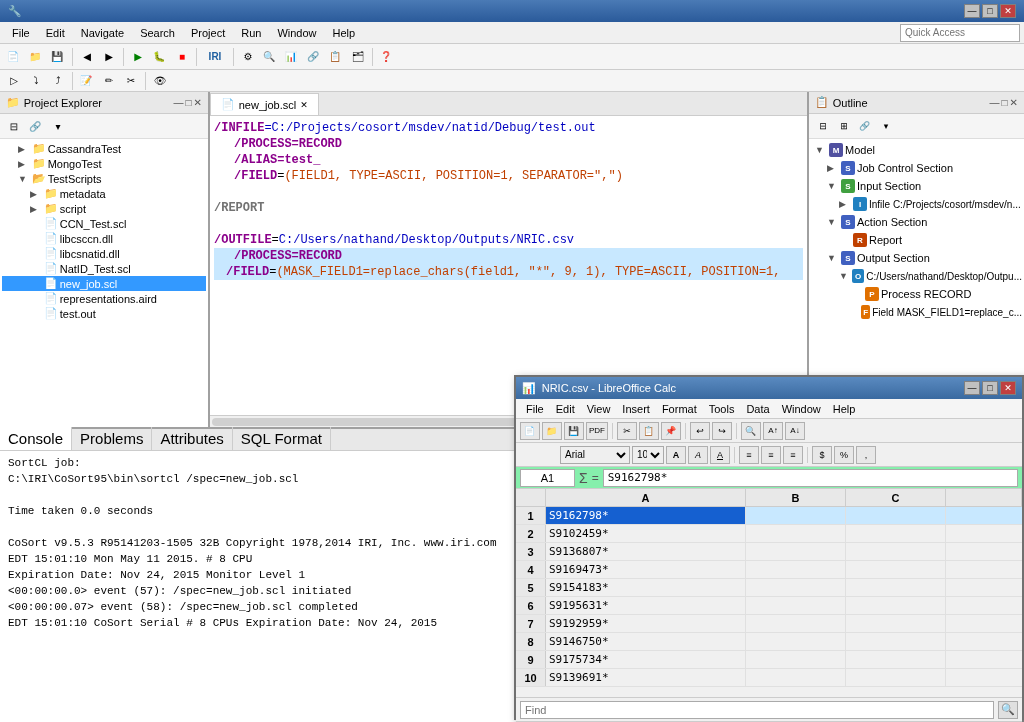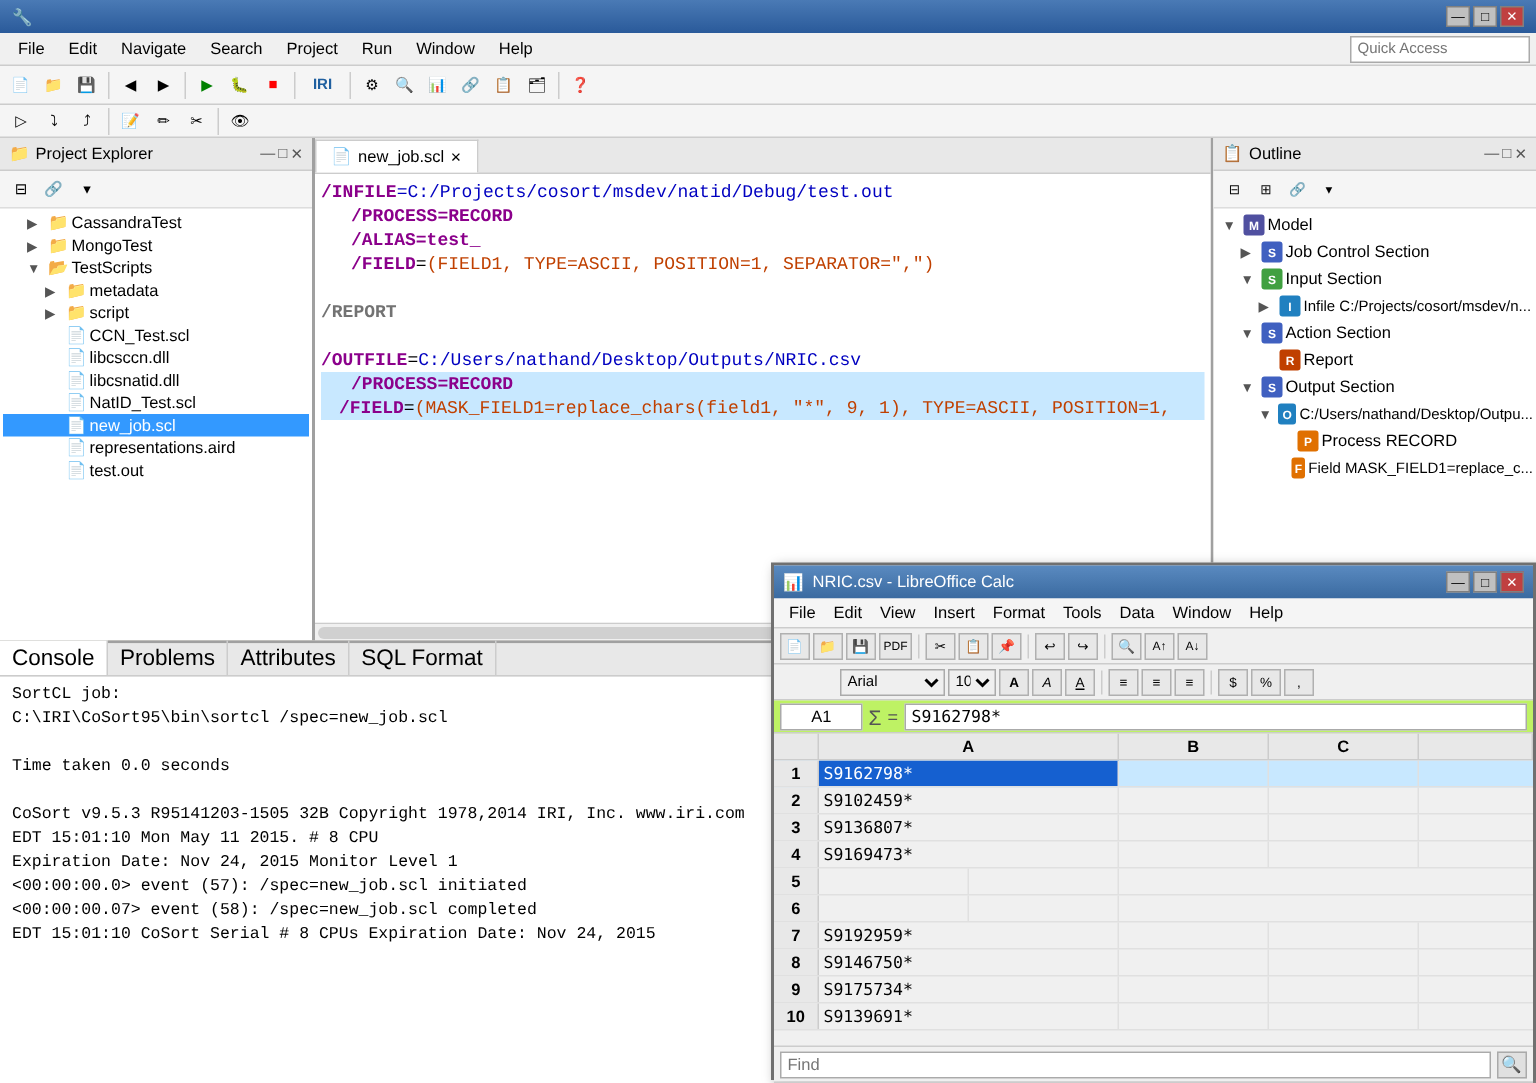--- a/index.html
+++ b/index.html
@@ -68,21 +68,21 @@
     
     .calc-window { position: absolute; top: 375px; left: 514px; width: 510px; height: 345px; background: #f0f0f0; border: 2px solid #707070; box-shadow: 3px 3px 8px rgba(0,0,0,0.4); z-index: 10; }
     .calc-title { background: linear-gradient(to bottom, #5a8ac0, #3a6aa0); color: white; height: 22px; display: flex; align-items: center; justify-content: space-between; padding: 0 6px; font-size: 11px; }
     .calc-menu { background: #f5f5f5; height: 20px; display: flex; align-items: center; padding: 0 4px; border-bottom: 1px solid #ccc; }
     .calc-menu-item { padding: 1px 6px; font-size: 11px; cursor: pointer; }
     .calc-tb1 { height: 24px; display: flex; align-items: center; padding: 0 4px; gap: 2px; border-bottom: 1px solid #ccc; }
     .calc-tb2 { height: 24px; display: flex; align-items: center; padding: 0 4px; gap: 2px; border-bottom: 1px solid #ccc; }
     .calc-btn { min-width: 20px; height: 18px; background: #e8e8e8; border: 1px solid #b0b0b0; font-size: 9px; display: flex; align-items: center; justify-content: center; cursor: pointer; padding: 0 2px; }
     .font-select { width: 70px; height: 18px; font-size: 10px; border: 1px solid #aaa; margin-left: 40px; }
     .size-select { width: 32px; height: 18px; font-size: 10px; border: 1px solid #aaa; }
-    .formula-bar { height: 22px; display: flex; align-items: center; padding: 0 4px; gap: 4px; border-bottom: 1px solid #ccc; background: #bef264; }
+    .formula-bar { height: 22px; display: flex; align-items: center; padding: 0 4px; gap: 4px; border-bottom: 1px solid #ccc; background: #86efac; }
     .cell-ref { width: 55px; height: 18px; font-size: 11px; border: 1px solid #aaa; text-align: center; }
     .formula-text { flex: 1; height: 18px; font-size: 11px; border: 1px solid #aaa; padding: 0 4px; font-family: monospace; }
     .col-headers { display: flex; height: 18px; background: #e8e8e8; border-bottom: 1px solid #ccc; }
     .row-header-col { width: 30px; min-width: 30px; border-right: 1px solid #ccc; }
     .col-header { border-right: 1px solid #ccc; display: flex; align-items: center; justify-content: center; font-size: 11px; font-weight: bold; background: #e8e8e8; }
     .col-a { width: 200px; }
     .col-b { width: 100px; }
     .col-c { width: 100px; }
     .grid-rows { flex: 1; overflow-y: auto; }
     .grid-row { display: flex; height: 18px; border-bottom: 1px solid #e0e0e0; }
@@ -505,26 +505,28 @@
         </div>
         <div class="grid-row">
           <div class="row-num">4</div>
           <div class="cell cell-a">S9169473*</div>
           <div class="cell cell-b"></div>
           <div class="cell cell-c"></div>
           <div style="flex:1;"></div>
         </div>
         <div class="grid-row">
           <div class="row-num">5</div>
+          <div class="cell cell-a">S9154183*</div>
           <div class="cell cell-b"></div>
           <div class="cell cell-c"></div>
           <div style="flex:1;"></div>
         </div>
         <div class="grid-row">
           <div class="row-num">6</div>
+          <div class="cell cell-a">S9195631*</div>
           <div class="cell cell-b"></div>
           <div class="cell cell-c"></div>
           <div style="flex:1;"></div>
         </div>
         <div class="grid-row">
           <div class="row-num">7</div>
           <div class="cell cell-a">S9192959*</div>
           <div class="cell cell-b"></div>
           <div class="cell cell-c"></div>
           <div style="flex:1;"></div>

